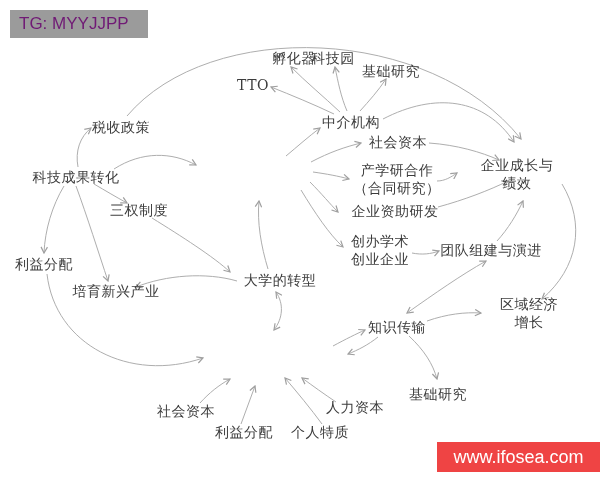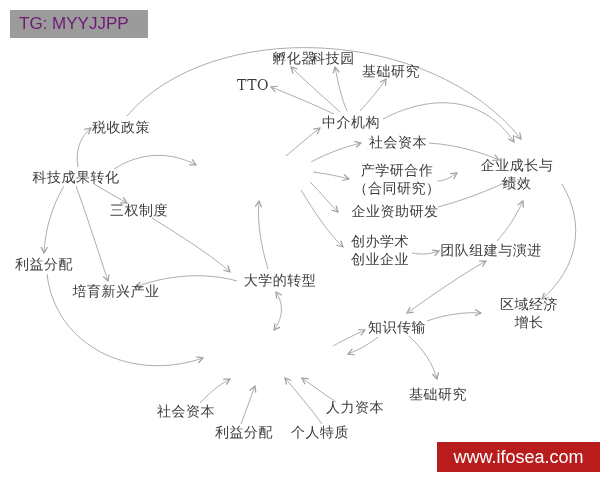--- a/index.html
+++ b/index.html
@@ -5,21 +5,21 @@
   html,body{margin:0;padding:0;background:#ffffff;}
   .canvas{position:relative;width:600px;height:480px;background:#ffffff;overflow:hidden;
           font-family:"DejaVu Serif","Liberation Serif",serif;}
   svg.edges{position:absolute;left:0;top:0;width:600px;height:480px;}
   path.edge{fill:none;stroke:#aeaeae;stroke-width:1;}
   .node{position:absolute;transform:translate(-50%,-50%);font-size:14px;color:#3c3c3c;
         white-space:pre-line;text-align:center;line-height:1.32;letter-spacing:.5px;}
   .badge{position:absolute;left:10px;top:10px;width:138px;height:28px;background:#9b9b9b;
          color:#701a75;font-family:"Liberation Sans","DejaVu Sans",sans-serif;font-size:17px;
          line-height:28px;padding-left:9px;box-sizing:border-box;}
-  .watermark{position:absolute;left:437px;top:442px;width:163px;height:30px;background:#b91c1c;
+  .watermark{position:absolute;left:437px;top:442px;width:163px;height:30px;background:#ef4444;
          color:#ffffff;font-family:"Liberation Sans","DejaVu Sans",sans-serif;font-size:18px;
          line-height:30px;text-align:center;}
 </style>
 </head>
 <body>
 
 <div class="canvas">
 
   <svg class="edges" viewBox="0 0 600 480">
     <defs>

